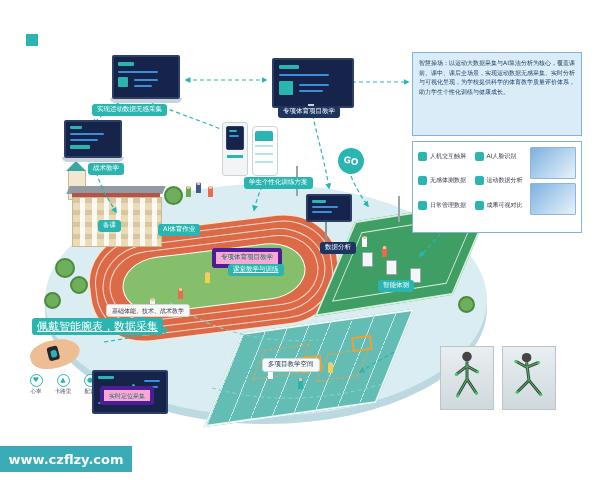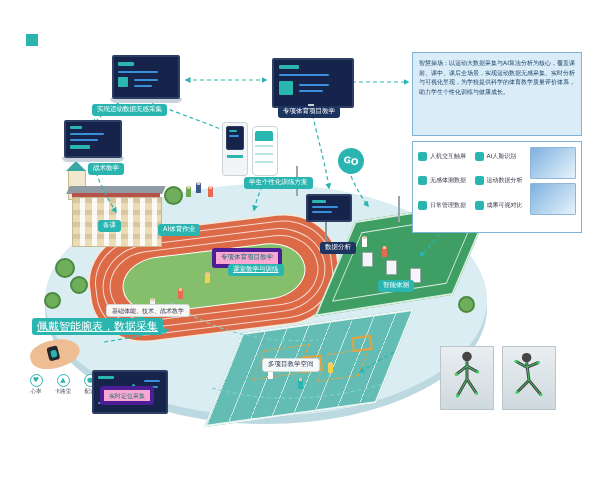--- a/index.html
+++ b/index.html
@@ -299,14 +299,15 @@
       <path d="M440,234 C432,244 426,250 420,256" marker-end="url(#arr)"></path>
       <path d="M104,342 C130,338 150,334 168,330" marker-end="url(#arr)"></path>
       <path d="M394,352 C380,360 370,366 360,372" marker-end="url(#arr)"></path>
     </g>
     <g stroke="#7fd0cb" stroke-width="1.1" fill="none" stroke-dasharray="4 3">
       <path d="M170,302 C210,330 260,344 318,340"></path>
       <path d="M212,388 C268,404 330,400 382,384"></path>
     </g>
   </svg>
 
+  <div class="wm" style="left:0px;top:446px;width:132px;height:26px;font-size:13px;">www.czflzy.com</div>
 
 </div>
 
 </body></html>

